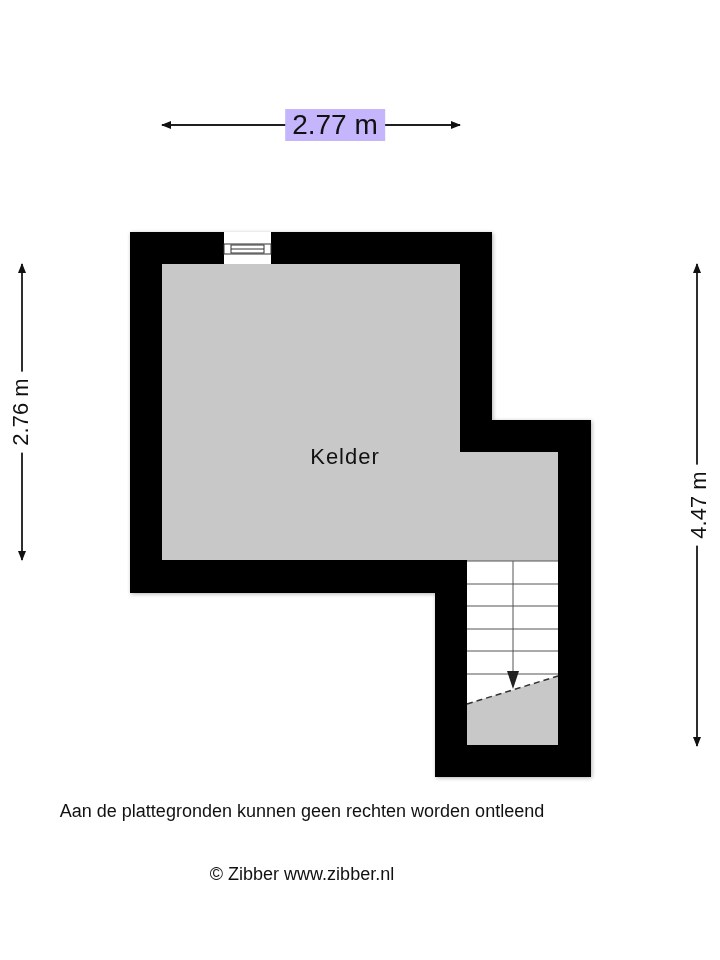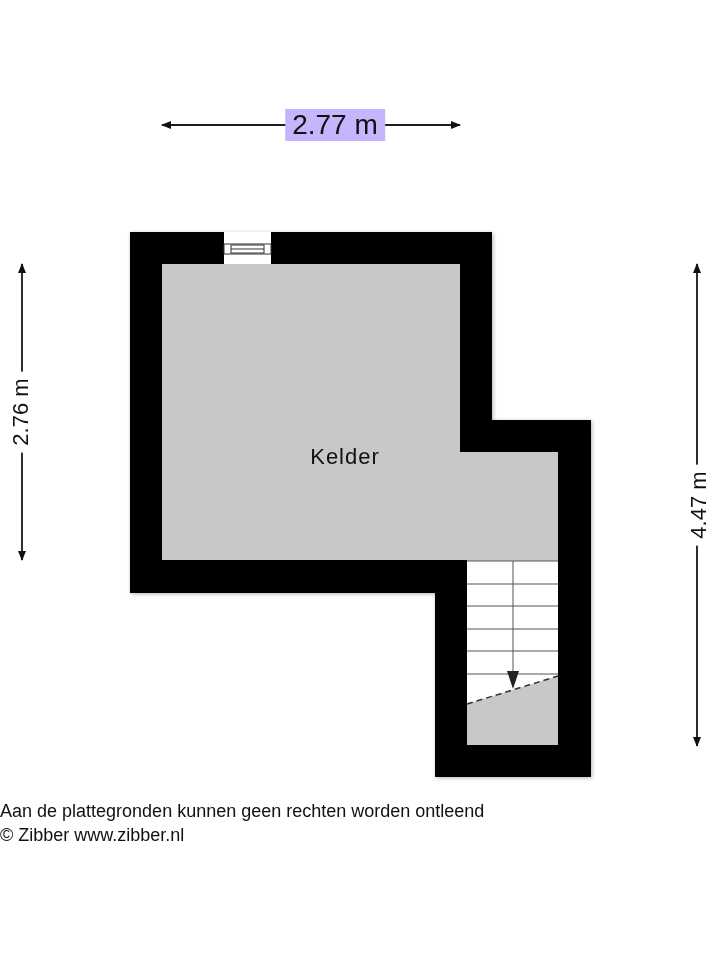--- a/index.html
+++ b/index.html
@@ -8,23 +8,23 @@
   .plan { position:absolute; left:0; top:0; width:720px; height:960px; }
   .dim-h { position:absolute; left:160px; top:112px; width:302px; height:26px; }
   .dim-label-h { position:absolute; left:50%; top:50%; transform:translate(-50%,-50%);
                  background:#c4b5fd; padding:0 7px; font-size:28px; white-space:nowrap;margin-left:24px; }
   .dim-v-left { position:absolute; left:8px; top:262px; width:26px; height:300px; }
   .dim-v-right { position:absolute; left:686px; top:262px; width:26px; height:486px; }
   .dim-label-v { position:absolute; left:50%; top:50%; transform:translate(-50%,-50%) rotate(-90deg);
                  background:#fff; padding:0 7px; font-size:22px; white-space:nowrap; }
   .room-label { position:absolute; left:345px; top:457px; transform:translate(-50%,-50%);
                 font-size:22px; letter-spacing:1px; }
-  .footer { position:absolute; left:0; width:604px; text-align:left; font-size:18px; color:#111; }
+  .footer { position:absolute; left:0; width:604px; text-align:center; font-size:18px; color:#111; }
   .footer-1 { top:801px; }
-  .footer-2 { top:825px; }
+  .footer-2 { top:864px; }
 </style>
 </head>
 <body>
 
 <div class="plan">
   <svg width="720" height="960" viewBox="0 0 720 960">
     <defs>
       <filter id="sh" x="-5%" y="-5%" width="110%" height="110%">
         <feGaussianBlur in="SourceAlpha" stdDeviation="2"></feGaussianBlur>
         <feOffset dx="1" dy="1"></feOffset>

